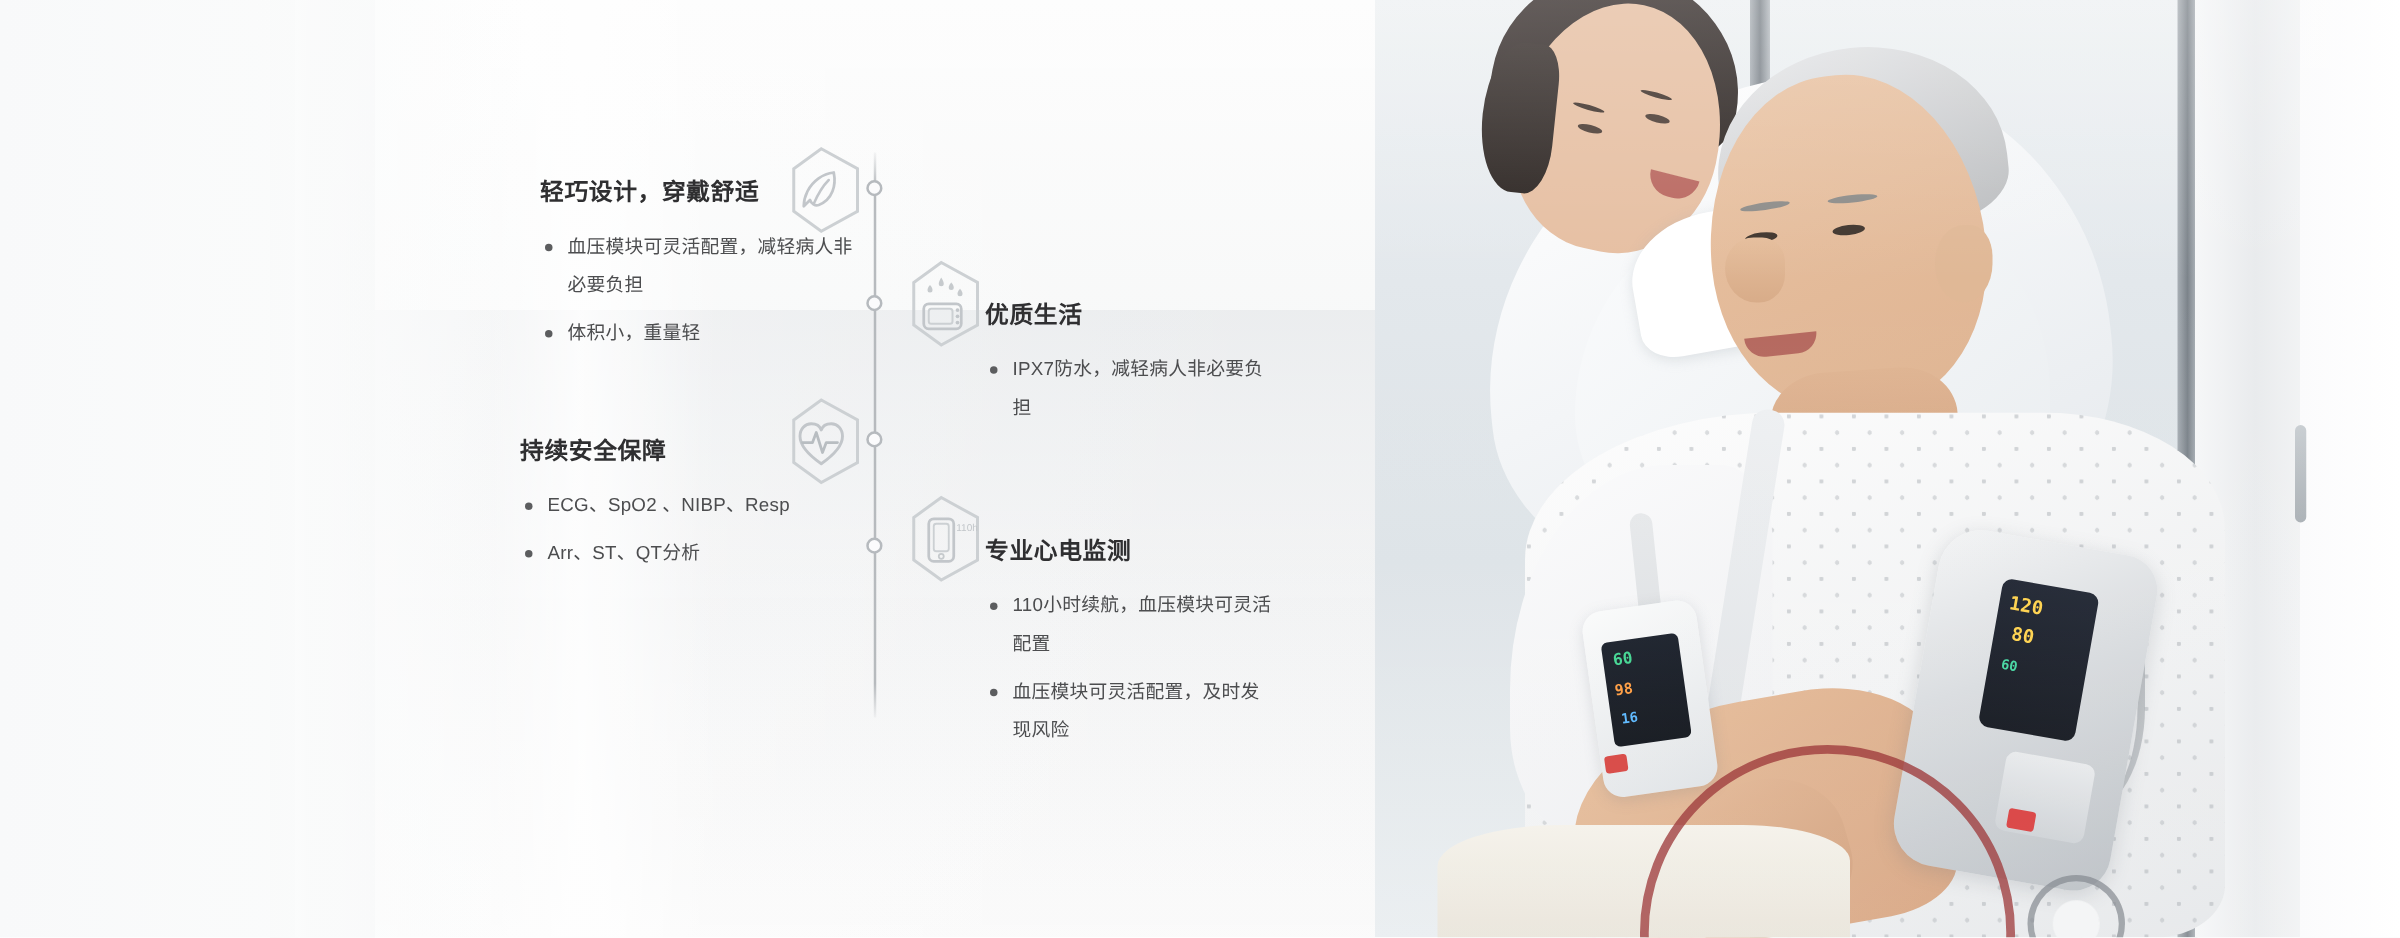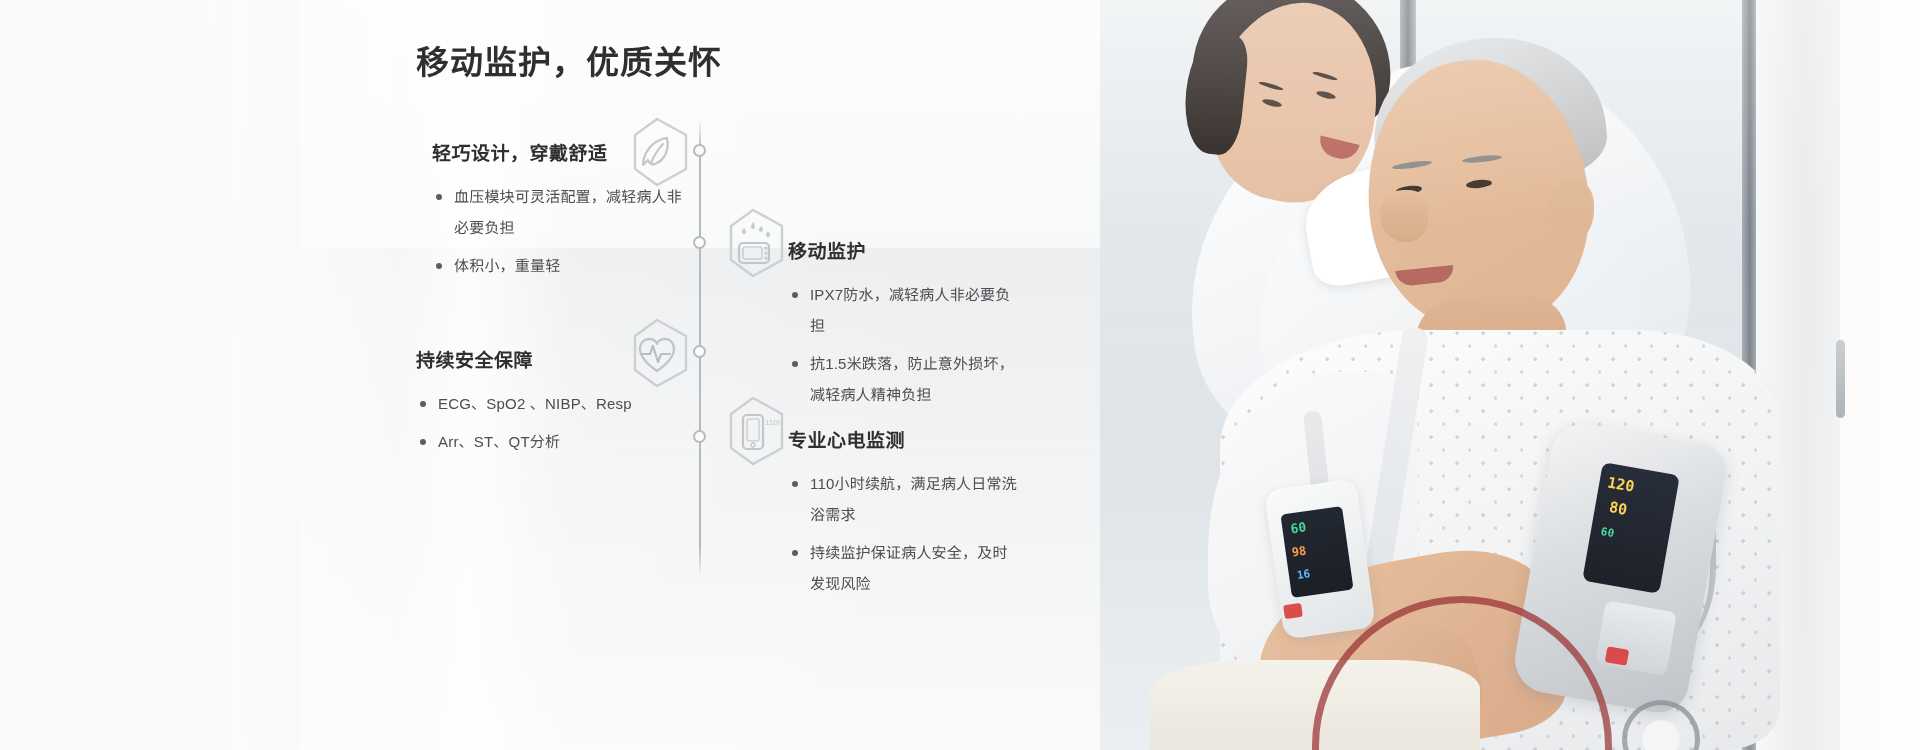--- a/index.html
+++ b/index.html
@@ -586,21 +586,20 @@
 
     <div class="wc-rim"></div>
     <div class="wc-hub"></div>
 
     <div class="haze"></div>
     <div class="vignette-left"></div>
   </div>
 
   <div class="content">
 
-    <h1 class="page-title">移动监护，优质关怀</h1>
 
     <div class="timeline"></div>
 
     <span class="tl-dot" id="dot-light"></span>
     <span class="tl-dot" id="dot-life"></span>
     <span class="tl-dot" id="dot-ecg"></span>
     <span class="tl-dot" id="dot-safety"></span>
 
     <div class="icon-badge" id="badge-light">
       <svg width="80" height="80" viewBox="0 0 80 80" fill="none">
@@ -645,37 +644,36 @@
 
     <div class="section" id="sec-light">
       <div class="section-title">轻巧设计，穿戴舒适</div>
       <ul class="bullets">
         <li>血压模块可灵活配置，减轻病人非必要负担</li>
         <li>体积小，重量轻</li>
       </ul>
     </div>
 
     <div class="section" id="sec-life">
-      <div class="section-title">移动监护</div>
+      <div class="section-title">优质生活</div>
       <ul class="bullets">
         <li>IPX7防水，减轻病人非必要负担</li>
-        <li>抗1.5米跌落，防止意外损坏，减轻病人精神负担</li>
       </ul>
     </div>
 
     <div class="section" id="sec-ecg">
       <div class="section-title">持续安全保障</div>
       <ul class="bullets">
         <li>ECG、SpO2 、NIBP、Resp</li>
         <li>Arr、ST、QT分析</li>
       </ul>
     </div>
 
     <div class="section" id="sec-safety">
       <div class="section-title">专业心电监测</div>
       <ul class="bullets">
-        <li>110小时续航，满足病人日常洗浴需求</li>
-        <li>持续监护保证病人安全，及时发现风险</li>
+        <li>110小时续航，血压模块可灵活配置</li>
+        <li>血压模块可灵活配置，及时发现风险</li>
       </ul>
     </div>
 
   </div>
 </div>
 
 </body></html>

